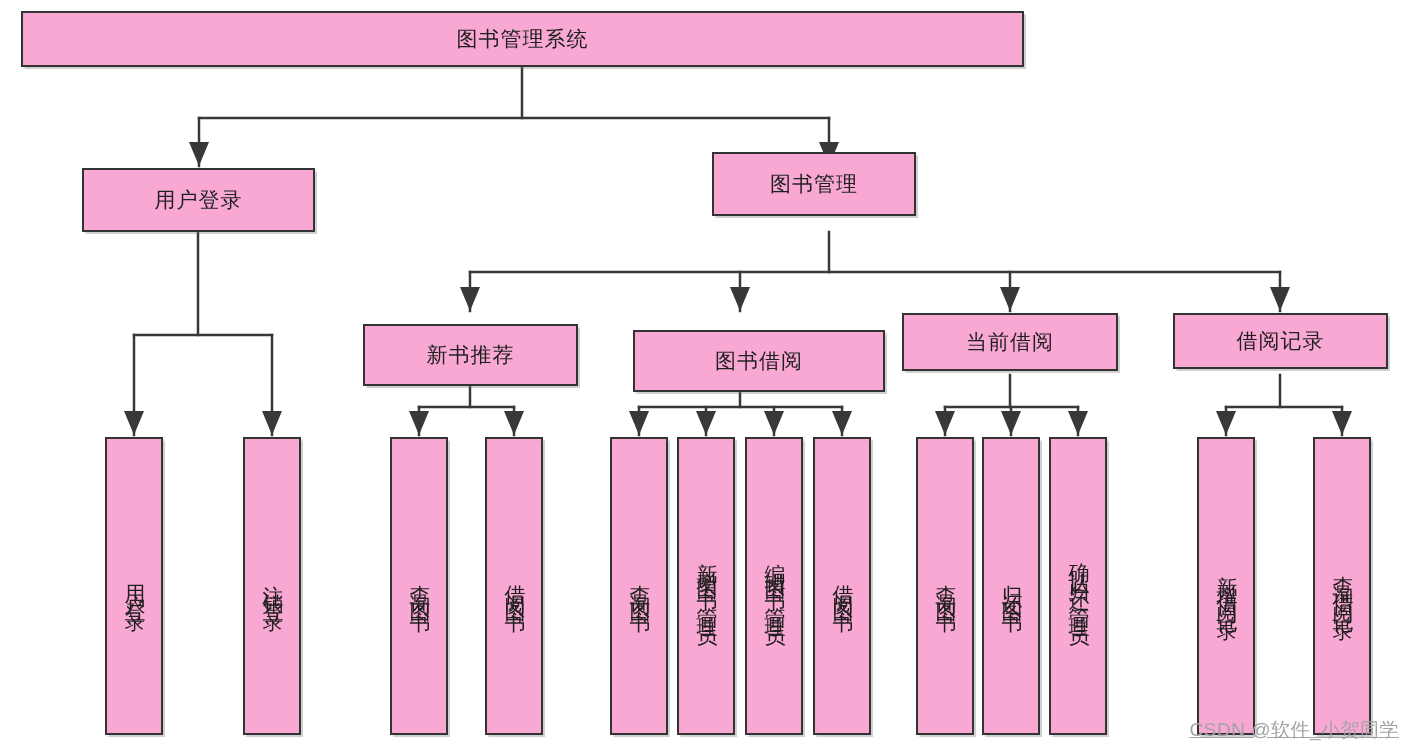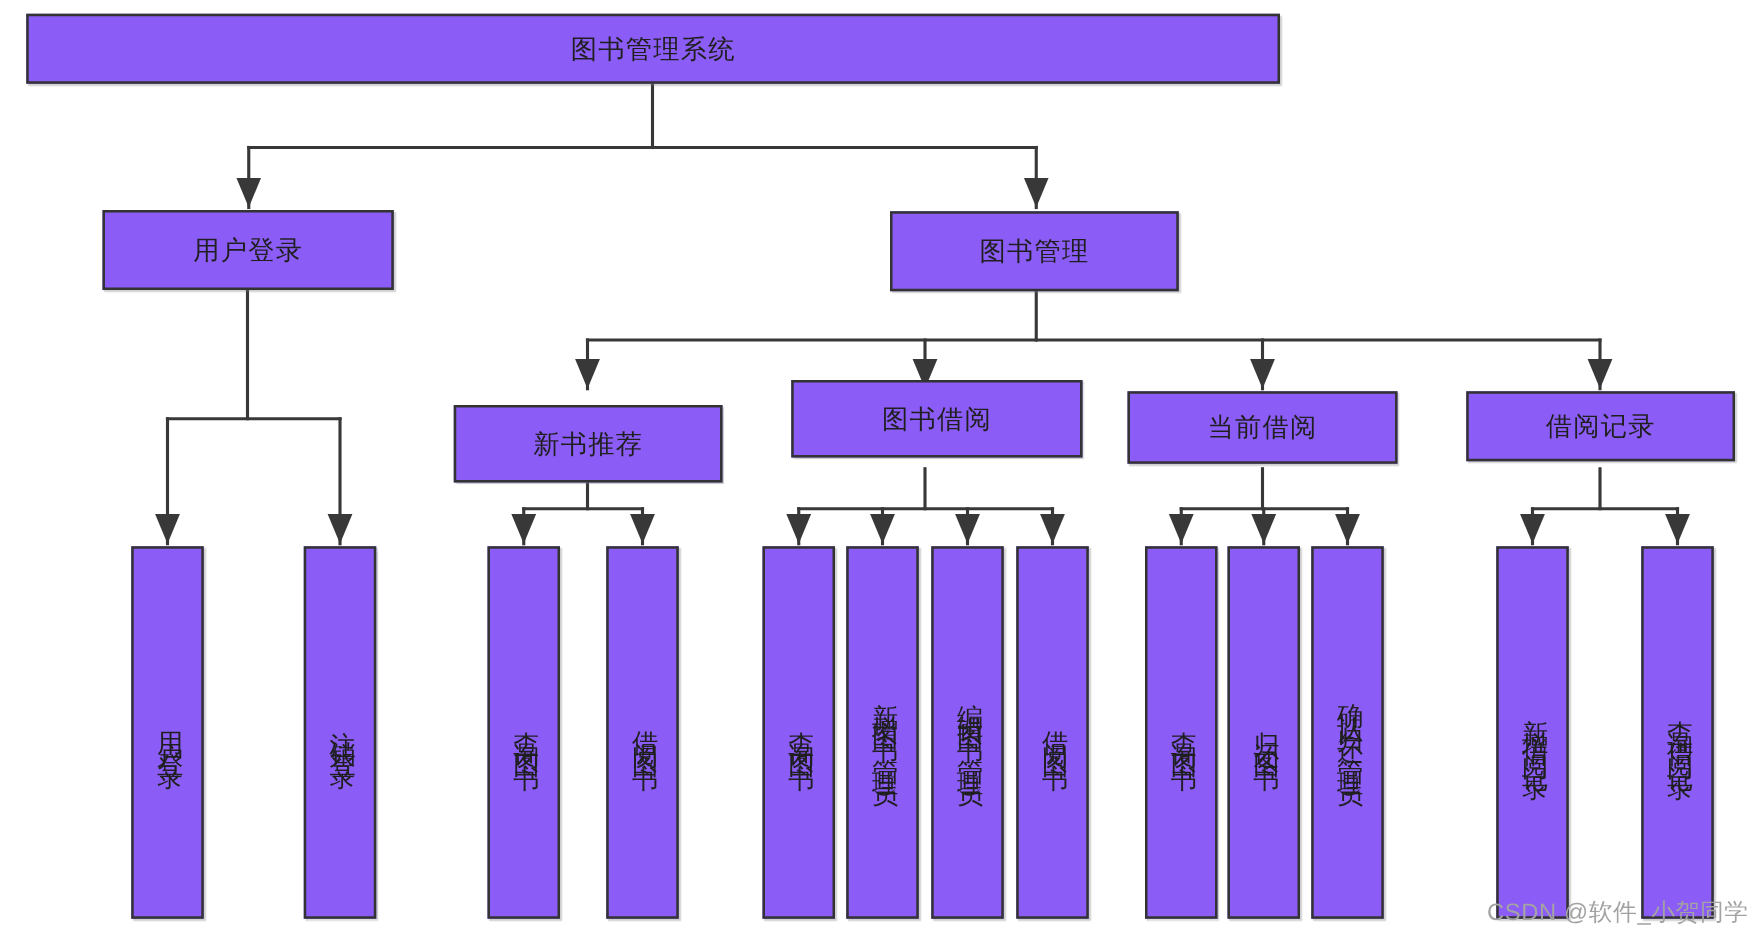--- a/index.html
+++ b/index.html
@@ -15,21 +15,21 @@
     width:1405px;height:747px;
     background:var(--background);
     font-family:"Liberation Sans",sans-serif;
     overflow:hidden;
   }
   svg.connectors{position:absolute;left:0;top:0;z-index:1;}
   svg.connectors path{stroke:var(--line);stroke-width:2.5;fill:none;stroke-linecap:square;}
   #arrowhead path{fill:var(--line);stroke:none;}
   .node{
     position:absolute;
-    background:#8b5cf6;
+    background:#f9a8d4;
     border:2.5px solid var(--border);
     box-sizing:border-box;
     color:var(--text);
     z-index:2;
     box-shadow:1.5px 1.5px 1px rgba(120,120,120,0.35);
   }
   .hnode{
     display:flex;align-items:center;justify-content:center;
     font-size:21px;letter-spacing:1px;white-space:nowrap;
   }
@@ -37,21 +37,21 @@
     writing-mode:vertical-rl;
     text-orientation:mixed;
     text-align:center;
     line-height:52px;
     font-size:21px;
     letter-spacing:9px;
   }
   .watermark{
     position:absolute;right:6px;bottom:4px;
     font-size:19px;color:var(--watermark);
-    z-index:3;letter-spacing:0.5px;white-space:nowrap;
+    z-index:3;letter-spacing:0.5px;white-space:nowrap;text-decoration:underline;
   }
 </style>
 </head>
 <body>
 
 <div class="canvas">
 
   <svg class="connectors" width="1405" height="747">
     <defs>
       <marker id="arrowhead" markerUnits="userSpaceOnUse" markerWidth="26" markerHeight="22" refX="24" refY="10" orient="auto">
@@ -103,24 +103,24 @@
       <path d="M1280,375 L1280,407"></path>
       <path d="M1226,407 L1342,407"></path>
       <path d="M1226,407 L1226,435" marker-end="url(#arrowhead)"></path>
       <path d="M1342,407 L1342,435" marker-end="url(#arrowhead)"></path>
     </g>
   </svg>
 
   <div class="node hnode" style="left:21px;top:11px;width:1003px;height:56px">图书管理系统</div>
 
   <div class="node hnode" style="left:82px;top:168px;width:233px;height:64px">用户登录</div>
-  <div class="node hnode" style="left:712px;top:169px;width:231px;height:64px">图书管理</div>
+  <div class="node hnode" style="left:712px;top:152px;width:204px;height:64px">图书管理</div>
 
   <div class="node hnode" style="left:363px;top:324px;width:215px;height:62px">新书推荐</div>
-  <div class="node hnode" style="left:633px;top:304px;width:233px;height:62px">图书借阅</div>
+  <div class="node hnode" style="left:633px;top:330px;width:252px;height:62px">图书借阅</div>
   <div class="node hnode" style="left:902px;top:313px;width:216px;height:58px">当前借阅</div>
   <div class="node hnode" style="left:1173px;top:313px;width:215px;height:56px">借阅记录</div>
 
   <div class="node vnode" style="left:105px;top:437px;width:58px;height:298px">用户登录</div>
   <div class="node vnode" style="left:243px;top:437px;width:58px;height:298px">注销登录</div>
 
   <div class="node vnode" style="left:390px;top:437px;width:58px;height:298px">查询图书</div>
   <div class="node vnode" style="left:485px;top:437px;width:58px;height:298px">借阅图书</div>
 
   <div class="node vnode" style="left:610px;top:437px;width:58px;height:298px">查询图书</div>

